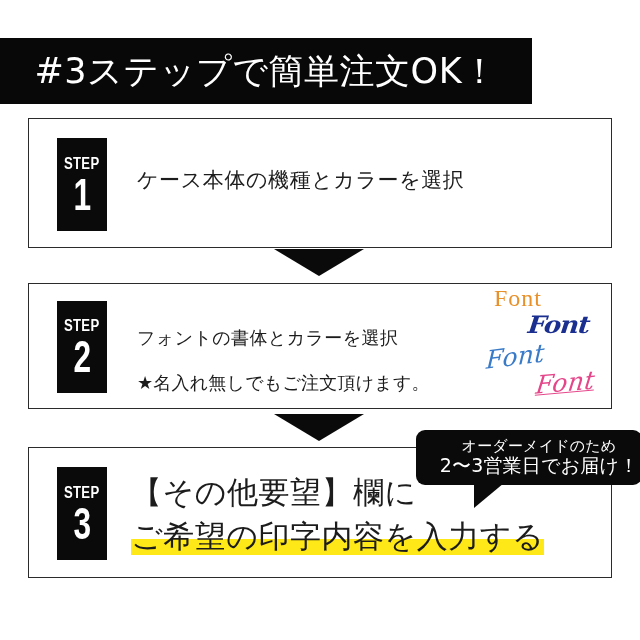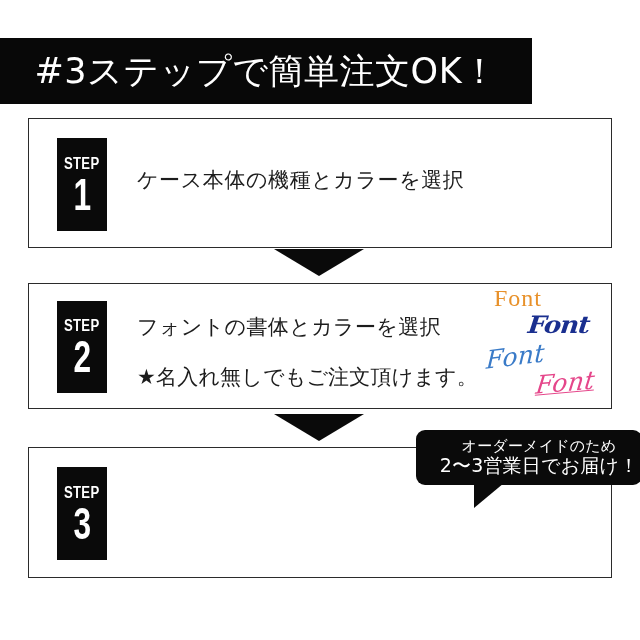--- a/index.html
+++ b/index.html
@@ -97,22 +97,22 @@
     top: 48px;
     font-size: 21px;
     letter-spacing: 0.6px;
     line-height: 1.25;
     font-family: Liberation Serif, serif;
   }
 
   
   #step-2 .step-text {
     left: 108px;
-    top: 27px;
-    font-size: 21px;
+    top: 40px;
+    font-size: 18px;
     letter-spacing: 0.4px;
     line-height: 1.55;
   }
   #step-2 .line-2 { letter-spacing: 0.2px; margin-top: 17px; }
 
   
   #step-3 .step-text {
     left: 102px;
     top: 22px;
     font-size: 31px;
@@ -268,19 +268,23 @@
   <span class="fs fs-4">Font</span>
 </div>
 
 <div class="arrow" id="arrow-2"></div>
 
 <div class="step-box" id="step-3">
   <div class="badge">
     <span class="badge-word">STEP</span>
     <span class="badge-num">3</span>
   </div>
+  <div class="step-text">
+    <div class="line-1">【その他要望】欄に</div>
+    <div><span class="hl">ご希望の印字内容を入力する</span></div>
+  </div>
 </div>
 
 <div class="callout">
   <div class="callout-l1">オーダーメイドのため</div>
   <div class="callout-l2">2〜3営業日でお届け！</div>
   <div class="callout-tail"></div>
 </div>
 
 </body></html>

